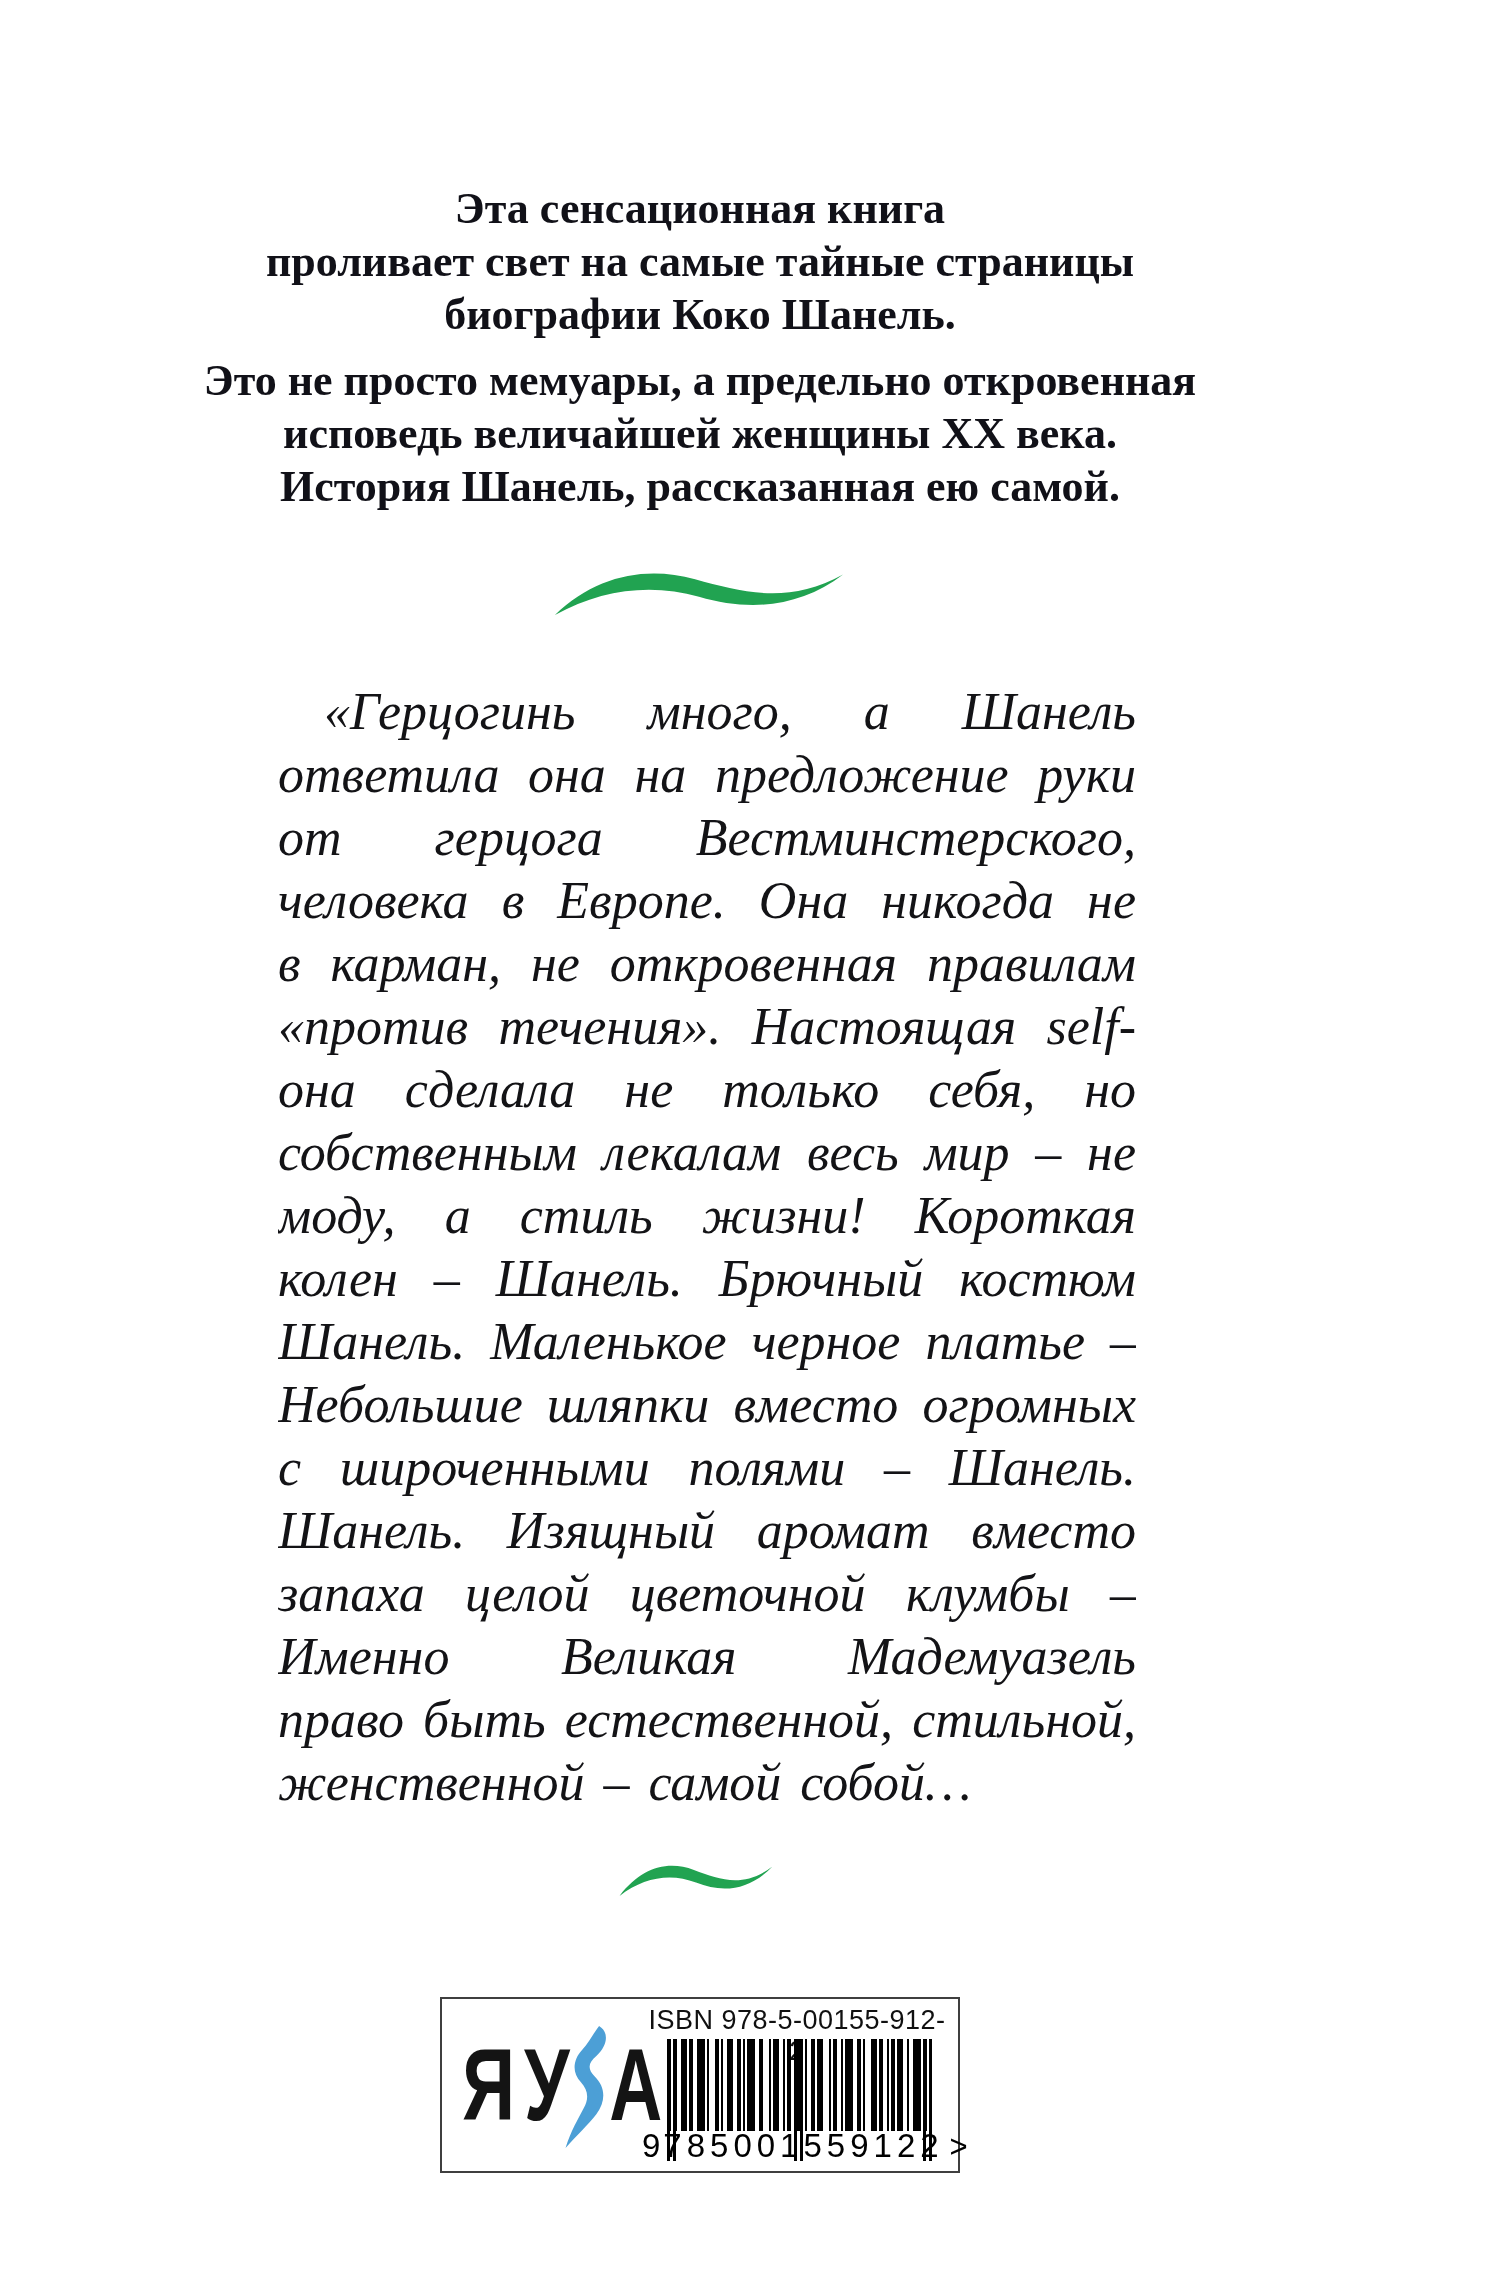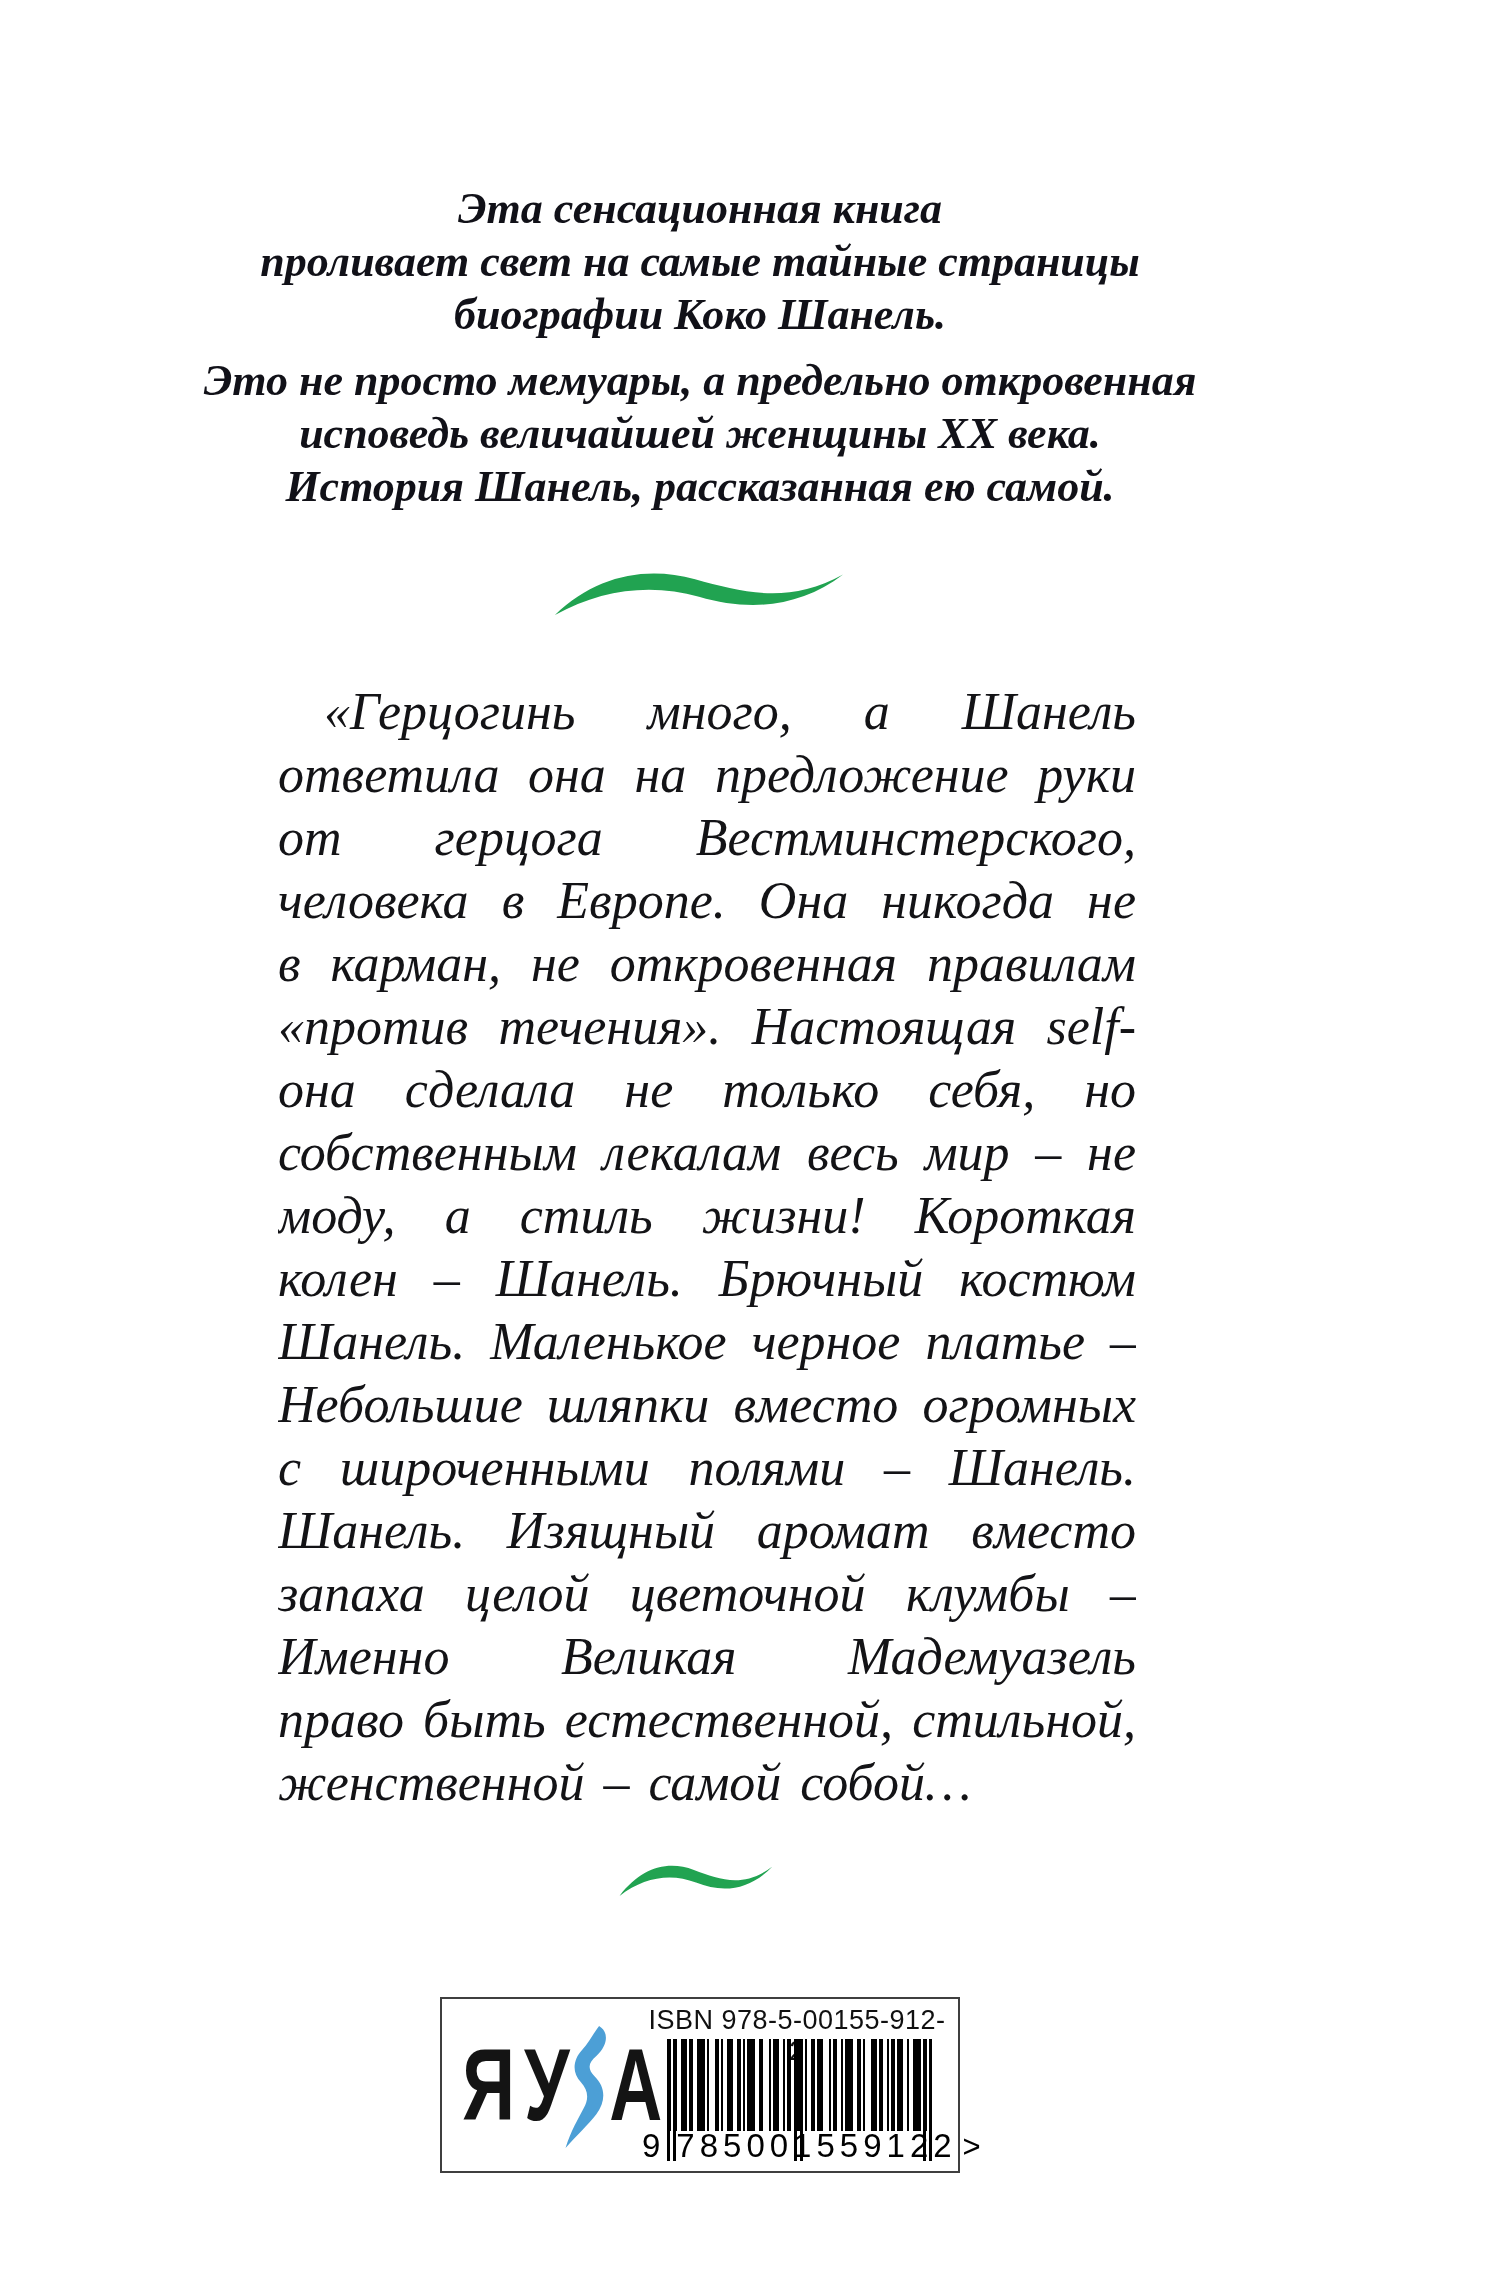--- a/index.html
+++ b/index.html
@@ -1,20 +1,20 @@
 <!DOCTYPE html>
 <html><head>
 <meta charset="utf-8">
 <style>
   html,body{margin:0;padding:0;background:#ffffff;}
   .page{position:relative;width:1500px;height:2271px;background:#ffffff;overflow:hidden;
         font-family:"Liberation Serif",serif;color:#111114;}
 
   
-  .top-block{position:absolute;left:0;top:182px;width:1400px;text-align:center;font-style:italic;}
+  .top-block{position:absolute;left:0;top:182px;width:1400px;text-align:center;}
   .top-line{font-family:"Liberation Serif",serif;font-weight:700;font-size:44px;line-height:53px;
             color:#111118;letter-spacing:0px;}
   .top-line.gap-before{margin-top:13px;}
 
   
   .swoosh-large{position:absolute;left:552px;top:560px;width:294px;height:58px;}
   .swoosh-small{position:absolute;left:618px;top:1856px;width:156px;height:42px;}
   .swoosh-large svg,.swoosh-small svg{display:block;width:100%;height:100%;}
 
   
@@ -44,21 +44,21 @@
   .bars{position:absolute;left:25px;top:0;width:265px;height:92px;display:flex;overflow:hidden;}
   .bars i{display:block;height:100%;background:#000;flex:0 0 auto;}
   .digit-strip{position:absolute;left:22px;width:268px;height:34px;bottom:0;background:#ffffff;}
   .guard{position:absolute;top:0;width:3px;height:122px;background:#000;}
   .g1a{left:25px;} .g1b{left:31px;}
   .g2a{left:152px;} .g2b{left:158px;}
   .g3a{left:281px;} .g3b{left:287px;}
   .barcode-digits{position:absolute;left:0;bottom:0;width:310px;display:flex;align-items:baseline;
                   font-family:"Liberation Sans",sans-serif;font-size:33px;color:#000;}
   .bd-first{margin-left:0px;}
-  .bd-g1{margin-left:16px;letter-spacing:5px;}
+  .bd-g1{margin-left:3px;letter-spacing:5px;}
   .bd-g2{letter-spacing:5px;}
   .bd-arrow{margin-left:6px;font-size:31px;}
 </style>
 </head>
 <body>
 
 <div class="page">
 
   <div class="top-block">
     <div class="top-line">Эта сенсационная книга</div>

